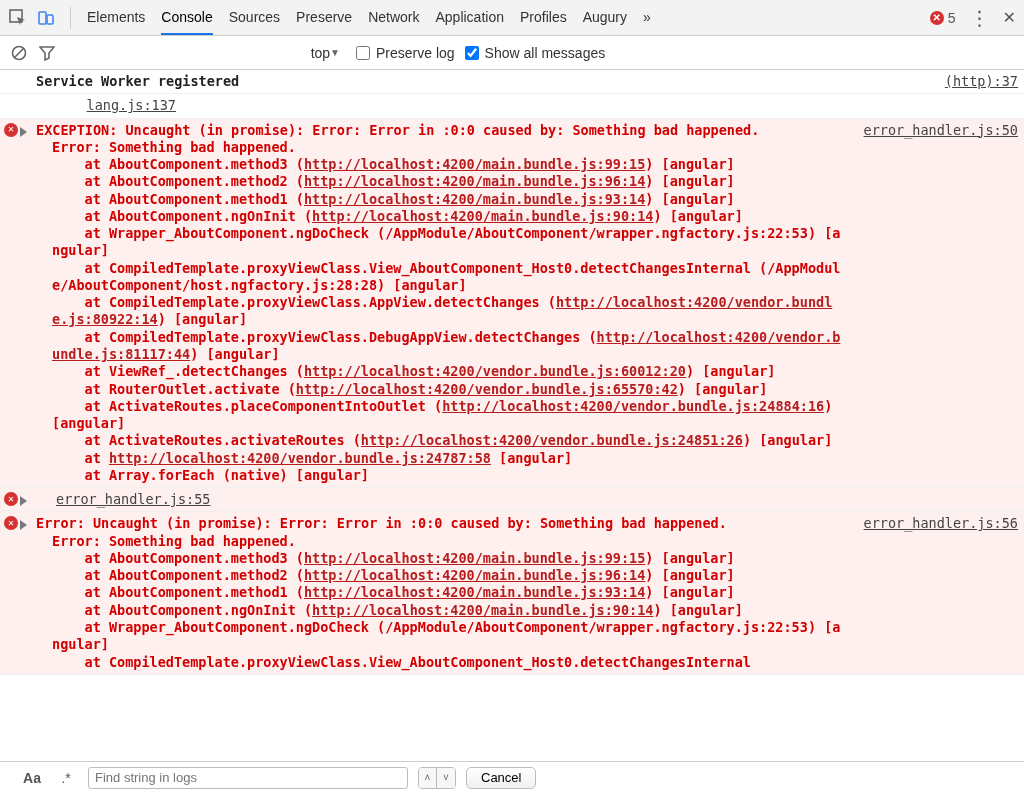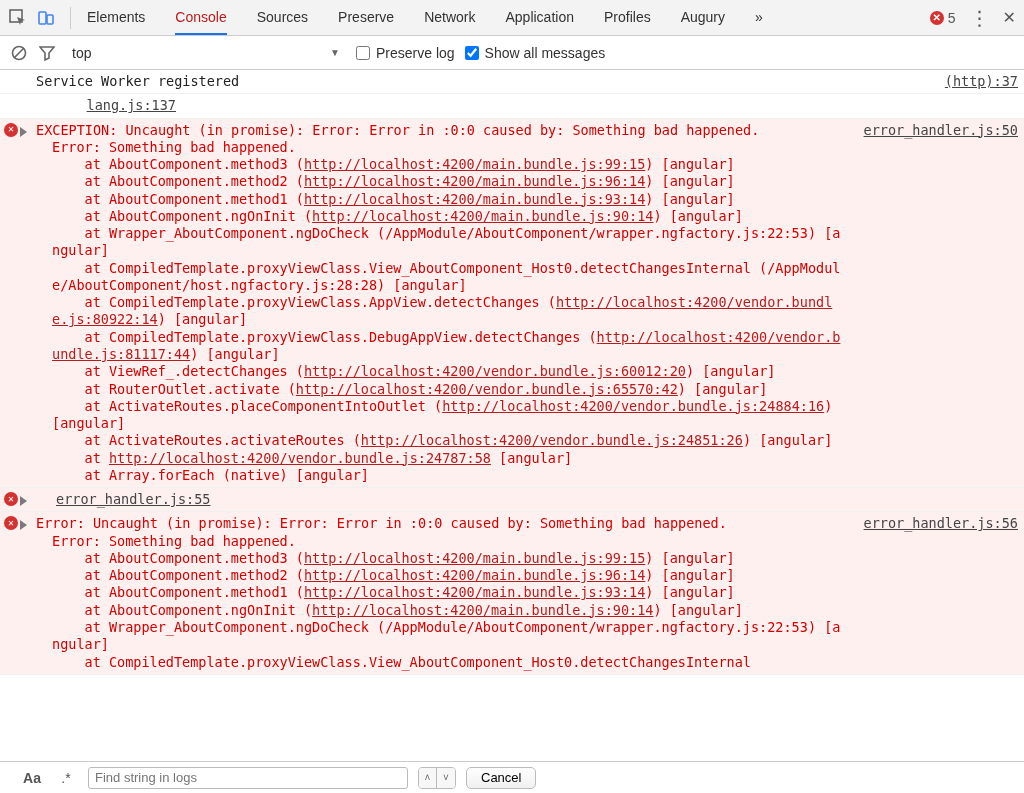--- a/index.html
+++ b/index.html
@@ -14,60 +14,60 @@
   .sans { font-family: 'Lucida Grande', 'Helvetica Neue', Arial, sans-serif; }
   .topbar {
     height: 36px;
     border-bottom: 1px solid #ccc;
     display: flex; align-items: center;
     padding: 0 8px;
     background: #f3f3f3;
     font-size: 14px;
   }
   .topbar .ico { width:20px; height:20px; display:flex; align-items:center; justify-content:center; margin-right:8px; color:#5a5a5a; }
-  .topbar .tabs { display:flex; gap:30px; margin-left:10px; flex:1; }
+  .topbar .tabs { display:flex; gap:16px; margin-left:10px; flex:1; }
   .topbar .tab { color:#333; cursor:default; padding:8px 0; }
-  .topbar .tab.active { color:#b91c1c; border-bottom:2px solid #1a73e8; }
+  .topbar .tab.active { color:#000000; border-bottom:2px solid #1a73e8; }
   .topbar .right { display:flex; align-items:center; gap:14px; }
   .err-count { display:flex; align-items:center; gap:4px; color:#555; }
   .err-dot { width:14px; height:14px; border-radius:50%; background:#d53131; color:#fff; display:flex; align-items:center; justify-content:center; font-size:10px; font-weight:bold; }
   .dots { font-size:20px; line-height:0; letter-spacing:-1px; color:#555; }
   .close-x { font-size:16px; color:#555; }
 
   .filterbar {
     height: 34px;
     border-bottom: 1px solid #ccc;
     display:flex; align-items:center;
     padding: 0 10px;
     gap: 10px;
     font-size: 14px;
   }
   .filterbar .icobtn { width:18px; height:18px; display:flex; align-items:center; justify-content:center; color:#666; }
   .context-sel {
-    display:flex; align-items:center; justify-content:space-between;
+    display:flex; align-items:center; justify-content:flex-end;
     width: 280px; height:22px; padding:0 6px;
     color:#333;
   }
   .tri { font-size:10px; color:#666; }
   .chk { display:flex; align-items:center; gap:6px; color:#333; }
   .chk input { width:14px; height:14px; }
 
   .log-area {
     height: calc(793px - 36px - 34px - 32px);
     overflow-y: auto;
     font-size: 13.5px;
     line-height: 1.28;
   }
   .row {
     display:flex; align-items:flex-start;
     border-bottom: 1px solid #f0f0f0;
     padding: 3px 6px 3px 4px;
   }
   .row .gutter { width: 32px; flex:none; display:flex; align-items:flex-start; gap:2px; padding-top:1px; }
-  .row .msg { flex:1; white-space:pre-wrap; word-break:break-all; padding-left:16px; text-indent:-16px; }
+  .row .msg { flex:1; white-space:pre-wrap; word-break:break-all; padding-left:16px; text-indent:-16px;font-weight:bold; }
   .row .src { flex:none; text-align:right; text-decoration:underline; color:#444; min-width:140px; padding-left:20px; }
   .row.err { background:#fff0f0; color:#d20000; }
   .row.err .src { color:#444; }
   .expand { width:0; height:0; border-top:5px solid transparent; border-bottom:5px solid transparent; border-left:7px solid #7a7a7a; display:inline-block; margin-top:4px; }
   .err-ico { width:14px; height:14px; border-radius:50%; background:#d53131; color:#fff; display:flex; align-items:center; justify-content:center; font-size:10px; font-weight:bold; flex:none; }
   .link { text-decoration: underline; color:#545454; }
   .err .msg .link { color:#b91c1c; }
 
   .findbar {
     height: 32px;

